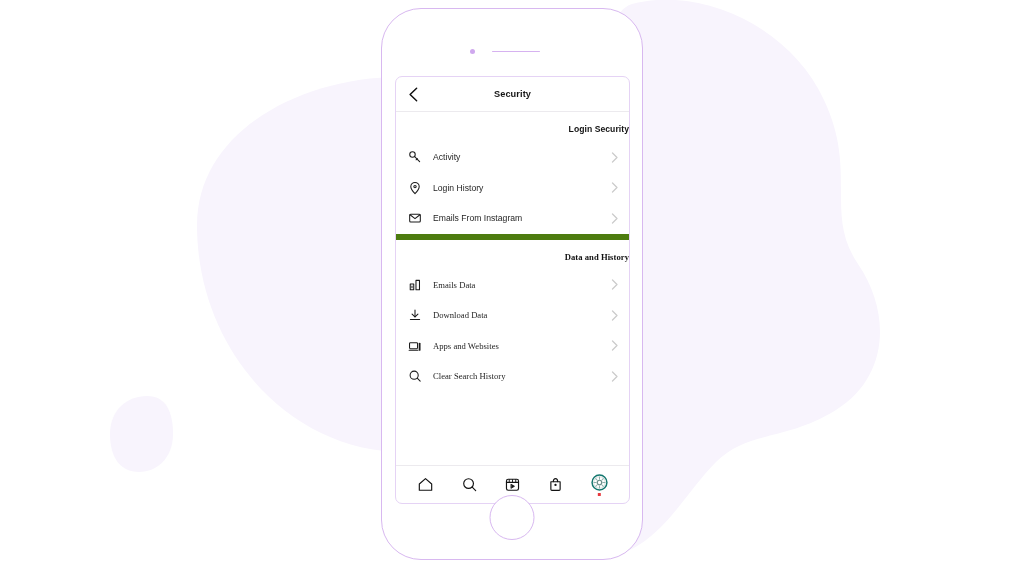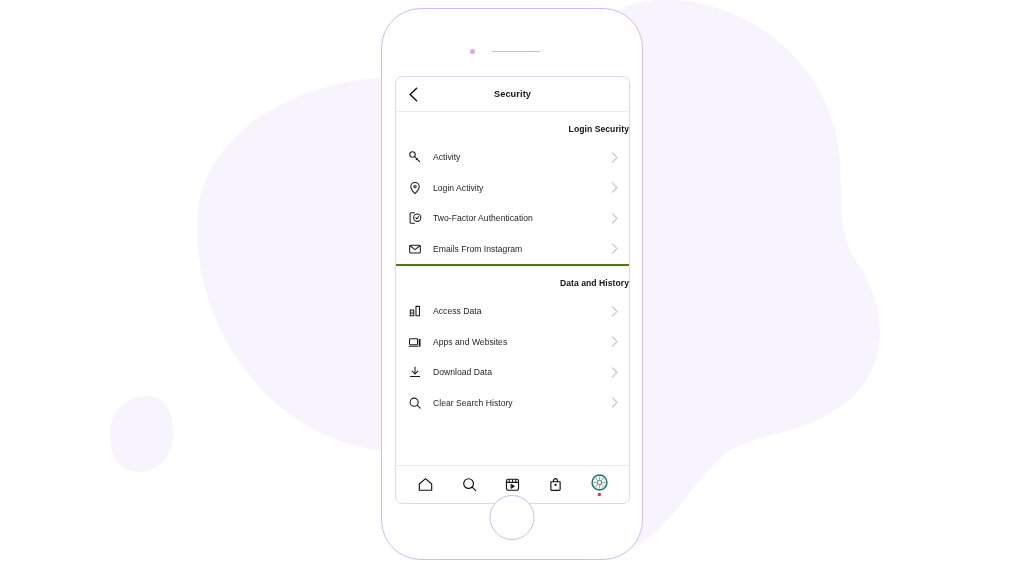--- a/index.html
+++ b/index.html
@@ -125,21 +125,22 @@
     overflow: hidden;
     display: flex;
     flex-direction: column;
     text-align: right;
   }
   .section {
     display: flex;
     flex-direction: column;
   }
   .section + .section {
-    border-top: 2px solid #4d7c0f;
+    border-top: 6px solid #4d7c0f;
+    font-family: Liberation Serif, serif;
   }
   .section-title {
     font-size: 8.6px;
     font-weight: bold;
     color: #121212;
     padding: 12px 0 8px 11px;
     letter-spacing: 0.05px;
   }
   .row {
     position: relative;
@@ -267,44 +268,29 @@
             </span>
           </div>
 
           <div class="row">
             <span class="row-icon">
               <svg width="14" height="14" viewBox="0 0 20 20" fill="none" stroke="#1b1b1b" stroke-width="1.5" stroke-linecap="round" stroke-linejoin="round">
                 <path d="M10 18 C10 18 16 12.4 16 8 C16 4.7 13.3 2 10 2 C6.7 2 4 4.7 4 8 C4 12.4 10 18 10 18 Z"></path>
                 <circle cx="10" cy="8" r="1.7"></circle>
               </svg>
             </span>
-            <span class="row-label">Login Activity</span>
-            <span class="row-chevron">
-              <svg width="8" height="11" viewBox="0 0 8 11">
-                  <path d="M1.5 1 L6 5.5 L1.5 10" fill="none" stroke="#cccccc" stroke-width="1.3" stroke-linecap="round" stroke-linejoin="round"></path>
-                </svg>
-            </span>
-          </div>
-
-
-          <div class="row">
-            <span class="row-icon">
-              <svg width="14" height="14" viewBox="0 0 20 20" fill="none" stroke="#1b1b1b" stroke-width="1.5" stroke-linecap="round" stroke-linejoin="round">
-                <path d="M9.2 2.6 L4.4 2.6 C3.6 2.6 3 3.2 3 4 L3 16 C3 16.8 3.6 17.4 4.4 17.4 L9.2 17.4"></path>
-                <circle cx="13.2" cy="9.6" r="5.2"></circle>
-                <path d="M11.2 9.6 L12.7 11.1 L15.3 8"></path>
-              </svg>
-            </span>
-            <span class="row-label">Two-Factor Authentication</span>
-            <span class="row-chevron">
-              <svg width="8" height="11" viewBox="0 0 8 11">
-                  <path d="M1.5 1 L6 5.5 L1.5 10" fill="none" stroke="#cccccc" stroke-width="1.3" stroke-linecap="round" stroke-linejoin="round"></path>
-                </svg>
-            </span>
-          </div>
+            <span class="row-label">Login History</span>
+            <span class="row-chevron">
+              <svg width="8" height="11" viewBox="0 0 8 11">
+                  <path d="M1.5 1 L6 5.5 L1.5 10" fill="none" stroke="#cccccc" stroke-width="1.3" stroke-linecap="round" stroke-linejoin="round"></path>
+                </svg>
+            </span>
+          </div>
+
+
 
           <div class="row">
             <span class="row-icon">
               <svg width="14" height="14" viewBox="0 0 20 20" fill="none" stroke="#1b1b1b" stroke-width="1.5" stroke-linecap="round" stroke-linejoin="round">
                 <rect x="2.4" y="4.6" width="15.2" height="11" rx="1.4"></rect>
                 <path d="M2.9 5.4 L10 11 L17.1 5.4"></path>
               </svg>
             </span>
             <span class="row-label">Emails From Instagram</span>
             <span class="row-chevron">
@@ -319,53 +305,53 @@
           <div class="section-title">Data and History</div>
 
           <div class="row">
             <span class="row-icon">
               <svg width="14" height="14" viewBox="0 0 20 20" fill="none" stroke="#1b1b1b" stroke-width="1.5" stroke-linecap="round" stroke-linejoin="round">
                 <rect x="3.2" y="8.6" width="5" height="8.2"></rect>
                 <rect x="11.4" y="3.4" width="5" height="13.4"></rect>
                 <path d="M5.7 11.6 L5.7 14"></path>
               </svg>
             </span>
-            <span class="row-label">Access Data</span>
+            <span class="row-label">Emails Data</span>
+            <span class="row-chevron">
+              <svg width="8" height="11" viewBox="0 0 8 11">
+                  <path d="M1.5 1 L6 5.5 L1.5 10" fill="none" stroke="#cccccc" stroke-width="1.3" stroke-linecap="round" stroke-linejoin="round"></path>
+                </svg>
+            </span>
+          </div>
+
+          <div class="row">
+            <span class="row-icon">
+              <svg width="14" height="14" viewBox="0 0 20 20" fill="none" stroke="#1b1b1b" stroke-width="1.5" stroke-linecap="round" stroke-linejoin="round">
+                <path d="M10 2.8 L10 12.4"></path>
+                <path d="M5.8 8.6 L10 12.8 L14.2 8.6"></path>
+                <path d="M3.4 16.4 L16.6 16.4"></path>
+              </svg>
+            </span>
+            <span class="row-label">Download Data</span>
             <span class="row-chevron">
               <svg width="8" height="11" viewBox="0 0 8 11">
                   <path d="M1.5 1 L6 5.5 L1.5 10" fill="none" stroke="#cccccc" stroke-width="1.3" stroke-linecap="round" stroke-linejoin="round"></path>
                 </svg>
             </span>
           </div>
 
           <div class="row">
             <span class="row-icon">
               <svg width="14" height="14" viewBox="0 0 20 20" fill="none" stroke="#1b1b1b" stroke-width="1.5" stroke-linecap="round" stroke-linejoin="round">
                 <rect x="2.2" y="5.4" width="11.4" height="8.4" rx="1.2"></rect>
                 <path d="M1.6 16.2 L14.2 16.2"></path>
                 <path d="M16.6 6.6 L16.6 15.6" stroke-width="2.6"></path>
               </svg>
             </span>
             <span class="row-label">Apps and Websites</span>
-            <span class="row-chevron">
-              <svg width="8" height="11" viewBox="0 0 8 11">
-                  <path d="M1.5 1 L6 5.5 L1.5 10" fill="none" stroke="#cccccc" stroke-width="1.3" stroke-linecap="round" stroke-linejoin="round"></path>
-                </svg>
-            </span>
-          </div>
-
-          <div class="row">
-            <span class="row-icon">
-              <svg width="14" height="14" viewBox="0 0 20 20" fill="none" stroke="#1b1b1b" stroke-width="1.5" stroke-linecap="round" stroke-linejoin="round">
-                <path d="M10 2.8 L10 12.4"></path>
-                <path d="M5.8 8.6 L10 12.8 L14.2 8.6"></path>
-                <path d="M3.4 16.4 L16.6 16.4"></path>
-              </svg>
-            </span>
-            <span class="row-label">Download Data</span>
             <span class="row-chevron">
               <svg width="8" height="11" viewBox="0 0 8 11">
                   <path d="M1.5 1 L6 5.5 L1.5 10" fill="none" stroke="#cccccc" stroke-width="1.3" stroke-linecap="round" stroke-linejoin="round"></path>
                 </svg>
             </span>
           </div>
 
           <div class="row">
             <span class="row-icon">
               <svg width="14" height="14" viewBox="0 0 20 20" fill="none" stroke="#1b1b1b" stroke-width="1.5" stroke-linecap="round" stroke-linejoin="round">

